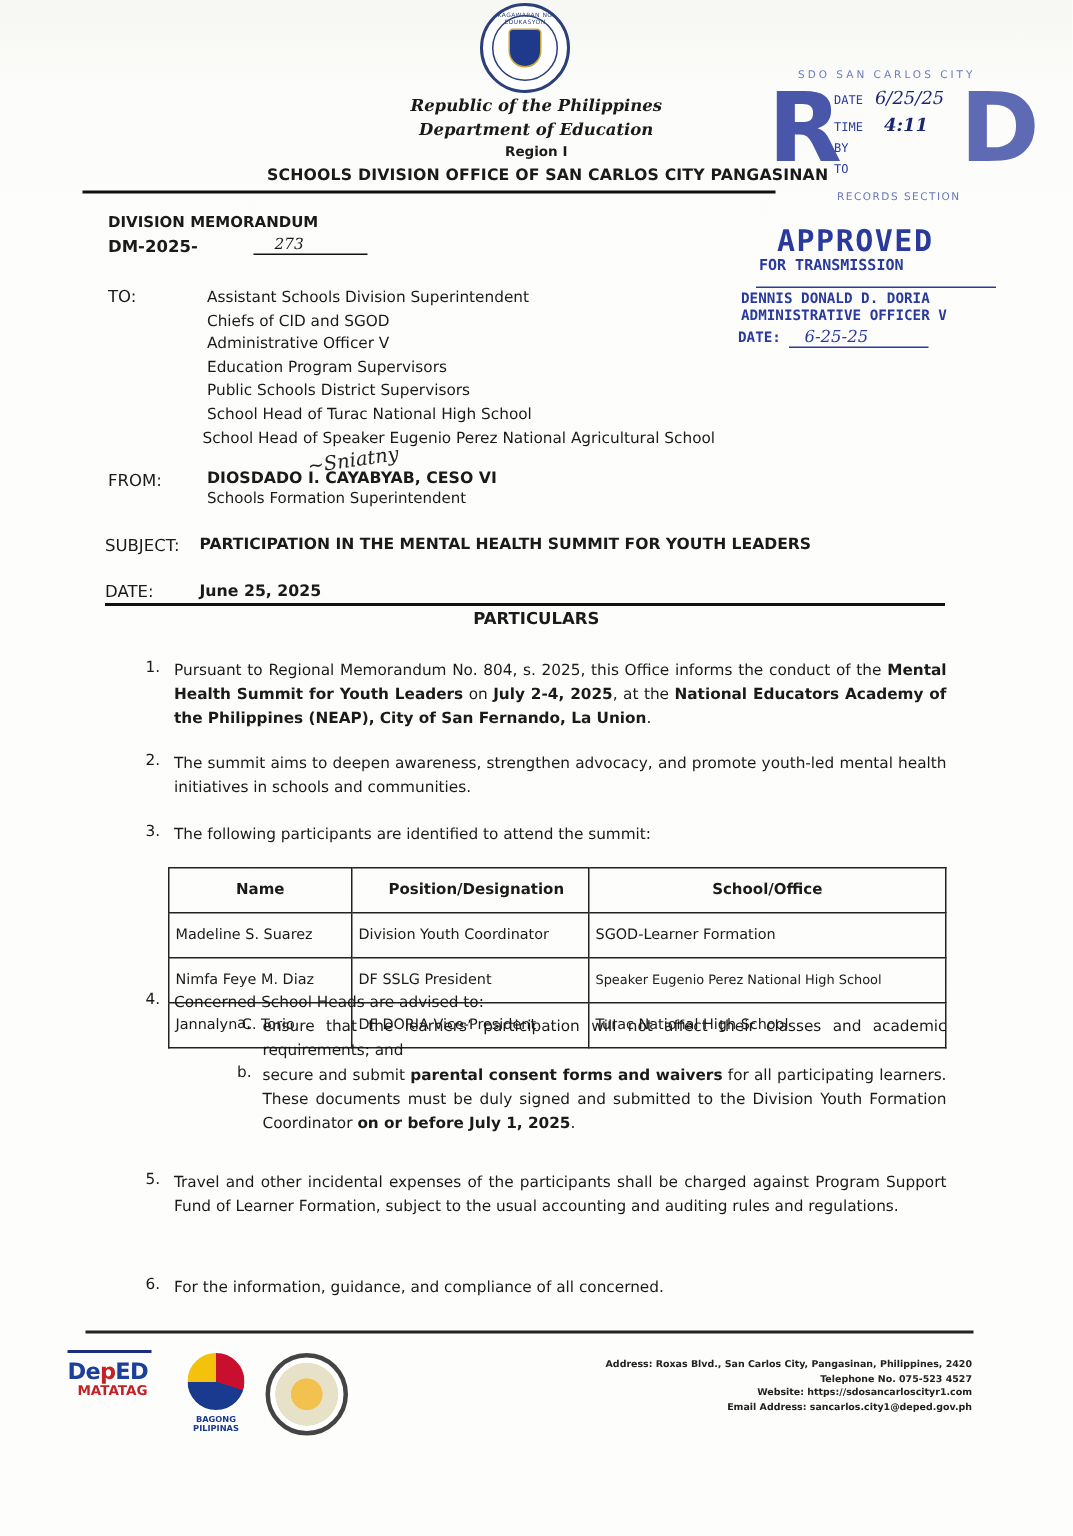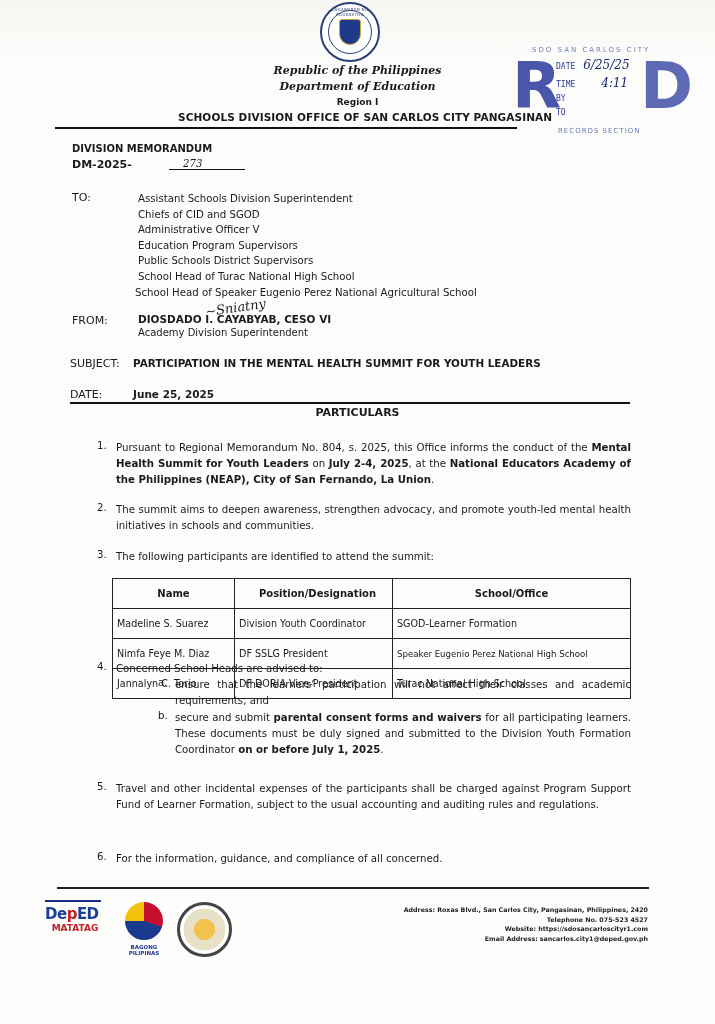--- a/index.html
+++ b/index.html
@@ -98,45 +98,53 @@
   <div class="hdr-line2">Department of Education</div>
   <div class="hdr-region">Region I</div>
   <div class="hdr-office">SCHOOLS DIVISION OFFICE OF SAN CARLOS CITY PANGASINAN</div>
   <div class="hdr-rule"></div>
 
   <div class="stamp released">
     <div class="top">SDO SAN CARLOS CITY</div>
     <div class="bigR">R</div>
     <div class="bigD">D</div>
     <div class="row" style="top:6px;"><span>DATE</span><span class="hand">6/25/25</span></div>
-    <div class="row" style="top:24px;"><span>TIME</span><span class="hand" style="margin-left:26px;">4:11</span></div>
+    <div class="row" style="top:24px;"><span>TIME</span><span class="hand" style="margin-left:14px;font-weight:bold;">4:11</span></div>
     <div class="row" style="top:42px;"><span>BY</span></div>
     <div class="row" style="top:56px;"><span>TO</span></div>
     <div class="bottom">RECORDS SECTION</div>
   </div>
 
+  <div class="stamp approved">
+    <div class="big">APPROVED</div>
+    <div class="sub">FOR TRANSMISSION</div>
+    <div class="sigline"></div>
+    <div class="name">DENNIS DONALD D. DORIA</div>
+    <div class="title">ADMINISTRATIVE OFFICER V</div>
+    <div class="date"><span>DATE:</span> <span class="hand">6-25-25</span></div>
+  </div>
 
   <div class="memo-title">DIVISION MEMORANDUM</div>
   <div class="memo-no"><span>DM-2025-</span><span class="num">273</span></div>
 
   <div class="lbl" style="top:191px;">TO:</div>
   <div class="to-list">
     <div>Assistant Schools Division Superintendent</div>
     <div>Chiefs of CID and SGOD</div>
     <div>Administrative Officer V</div>
     <div>Education Program Supervisors</div>
     <div>Public Schools District Supervisors</div>
     <div>School Head of Turac National High School</div>
     <div style="margin-left:-3px;">School Head of Speaker Eugenio Perez National Agricultural School</div>
   </div>
 
   <div class="sig-scribble">~Sniatny</div>
   <div class="lbl" style="top:314px;">FROM:</div>
   <div class="from-name">DIOSDADO I. CAYABYAB, CESO VI</div>
-  <div class="from-title">Academy Division Superintendent</div>
+  <div class="from-title">Schools Formation Superintendent</div>
 
   <div class="lbl" style="top:357px; left:70px;">SUBJECT:</div>
   <div class="subject">PARTICIPATION IN THE MENTAL HEALTH SUMMIT FOR YOUTH LEADERS</div>
 
   <div class="lbl" style="top:388px; left:70px;">DATE:</div>
   <div class="date-val">June 25, 2025</div>
   <div class="date-rule"></div>
   <div class="particulars">PARTICULARS</div>
 
   <div class="num" style="top:440px;">1.</div>

